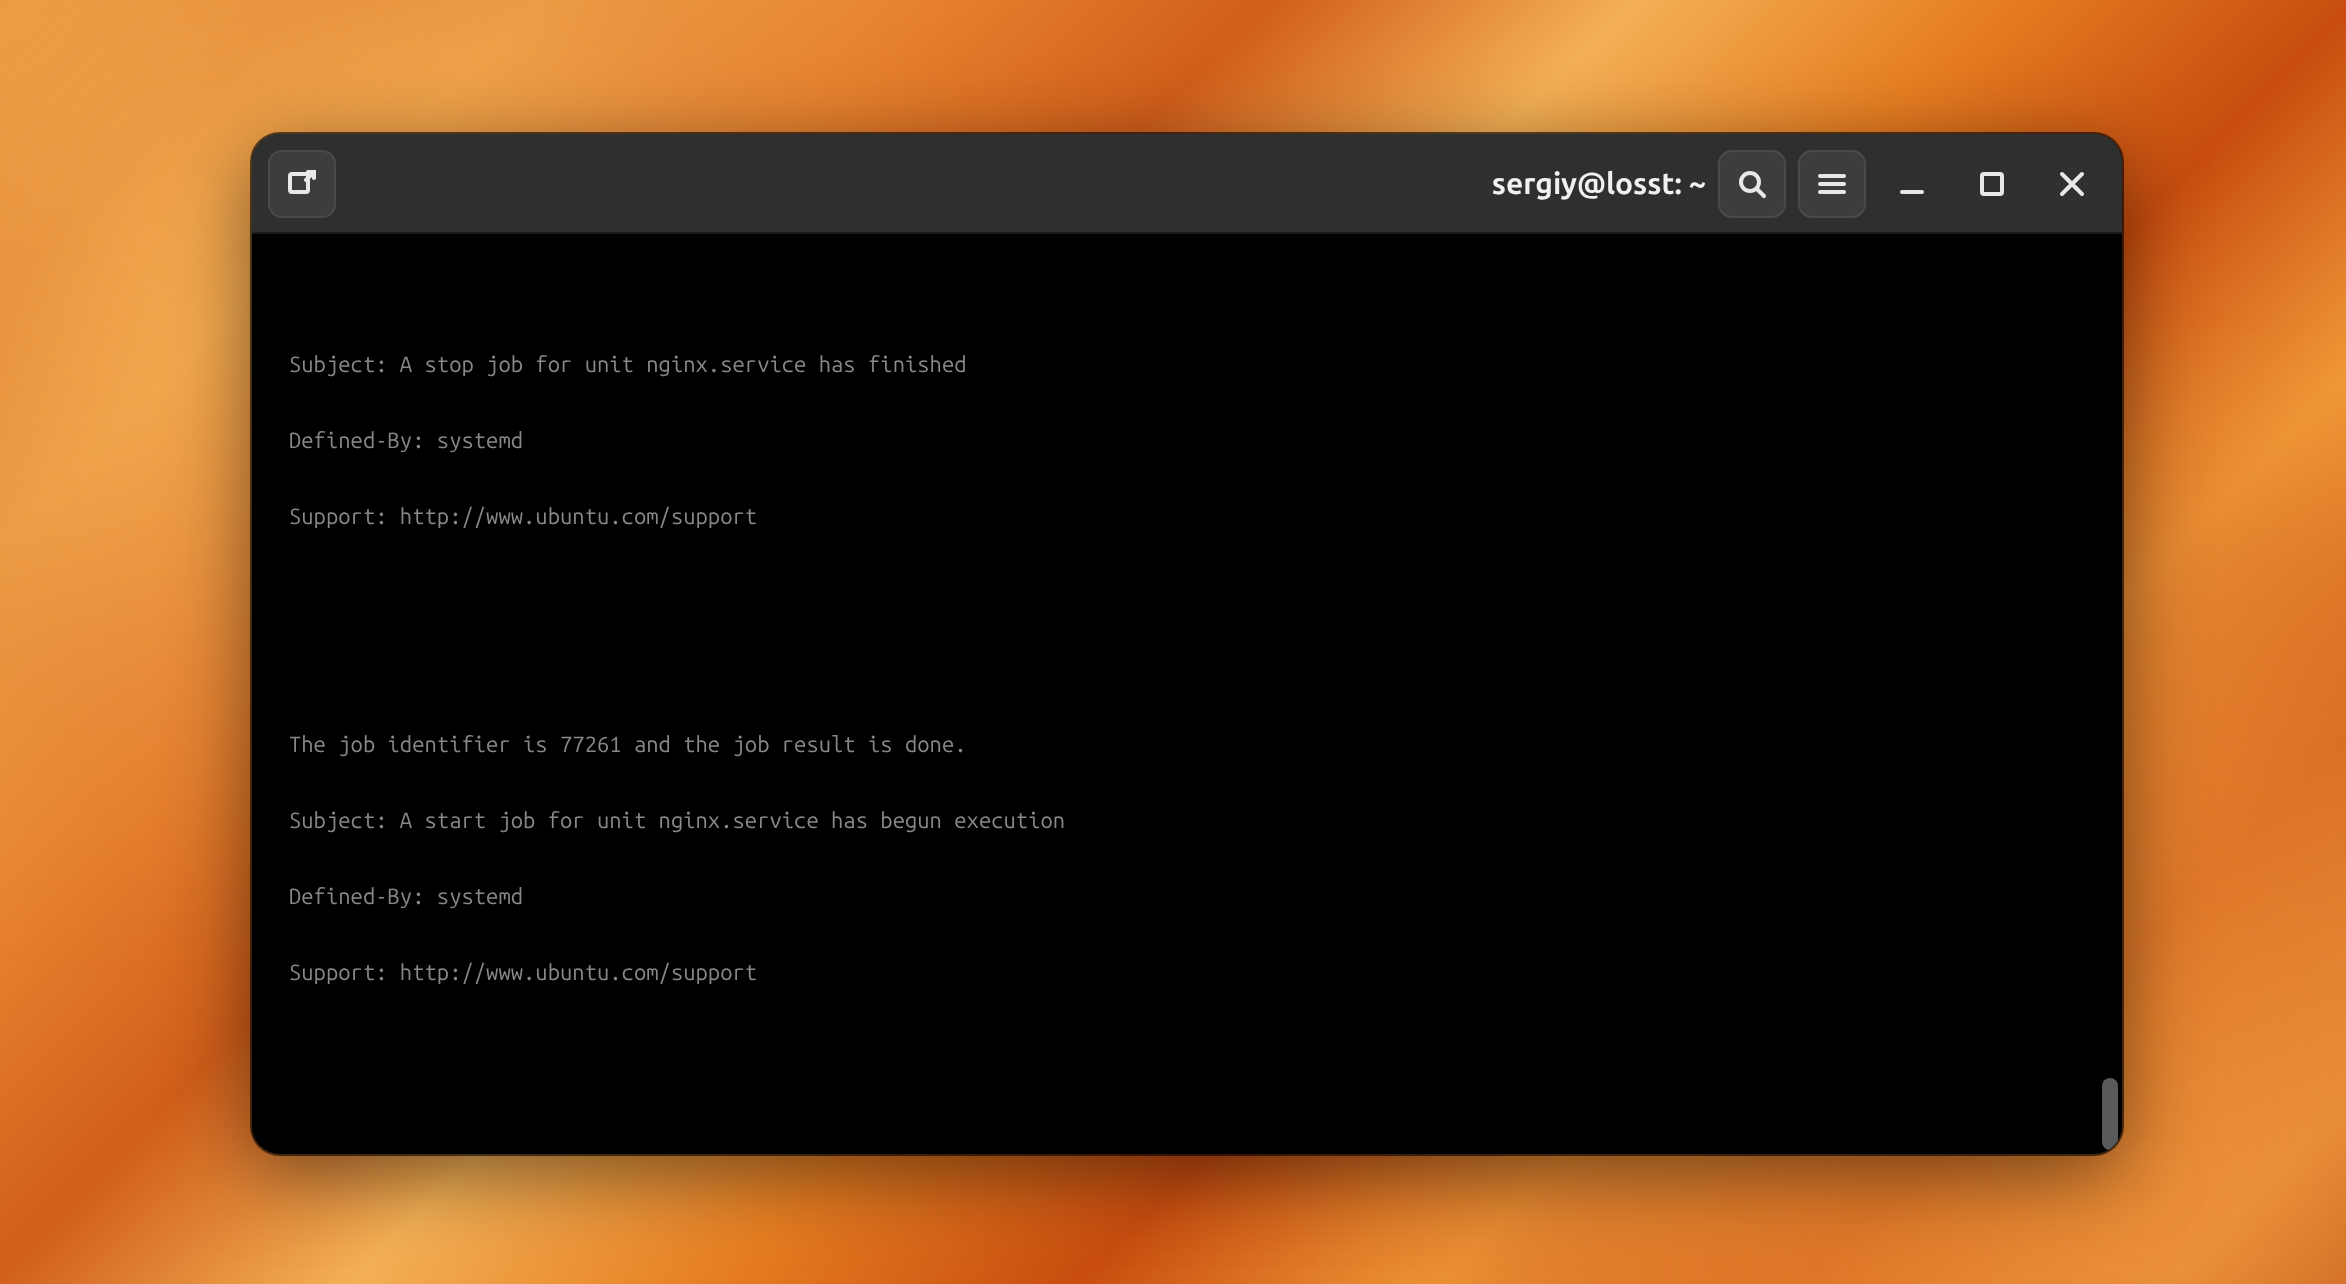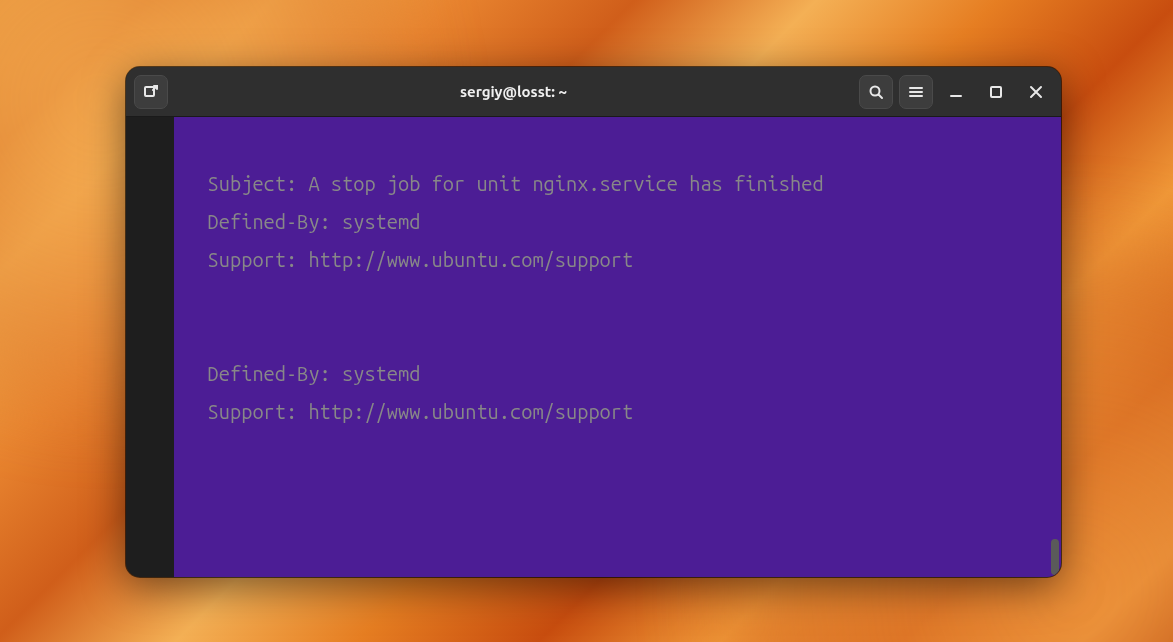--- a/index.html
+++ b/index.html
@@ -50,36 +50,35 @@
     border-radius: 7px;
     background: #3d3d3d;
     border: 1px solid #4a4a4a;
     display: flex; align-items: center; justify-content: center;
     color: #e8e8e8;
     cursor: pointer;
   }
   .tb-btn.flat { background: transparent; border-color: transparent; }
   .tb-btn svg { width: 16px; height: 16px; stroke: #e8e8e8; fill: none; stroke-width: 2; }
   .tb-title {
-    flex: 1; text-align: center;
+    flex: 1; text-align: right;
     color: #f0f0f0; font-weight: 600; font-size: 15px;
   }
   .tb-right { display: flex; gap: 6px; align-items: center; }
 
   .terminal {
     flex: 1;
-    background: #4c1d95;
+    background: #000000;
     font-family: "Ubuntu Mono","DejaVu Sans Mono","Consolas",monospace;
-    font-size: 20px;
+    font-size: 11px;
     line-height: 19px;
     color: #e8e8e8;
     overflow: hidden;
     position: relative;
     white-space: pre;
-    margin-left: 48px;
   }
   .terminal-inner {
     padding: 0;
   }
   .scrollbar {
     position: absolute; right: 2px; top: 0; bottom: 0; width: 10px;
   }
   .scroll-thumb {
     position: absolute; right: 0; width: 8px; height: 36px;
     bottom: 2px;
@@ -138,20 +137,22 @@
     </div>
   </div>
 
   <div class="terminal">
     <div class="terminal-inner lines">
 <span class="l dim">   <span>Subject: A stop job for unit nginx.service has finished</span></span>
 <span class="l dim">   <span>Defined-By: systemd</span></span>
 <span class="l dim">   <span>Support: http://www.ubuntu.com/support</span></span>
 <span class="l dim">   </span>
 <span class="l dim">   </span>
+<span class="l dim">   <span>The job identifier is 77261 and the job result is done.</span></span>
+<span class="l dim">   <span>Subject: A start job for unit nginx.service has begun execution</span></span>
 <span class="l dim">   <span>Defined-By: systemd</span></span>
 <span class="l dim">   <span>Support: http://www.ubuntu.com/support</span></span>
 
 
 
 
 
 
 
 

